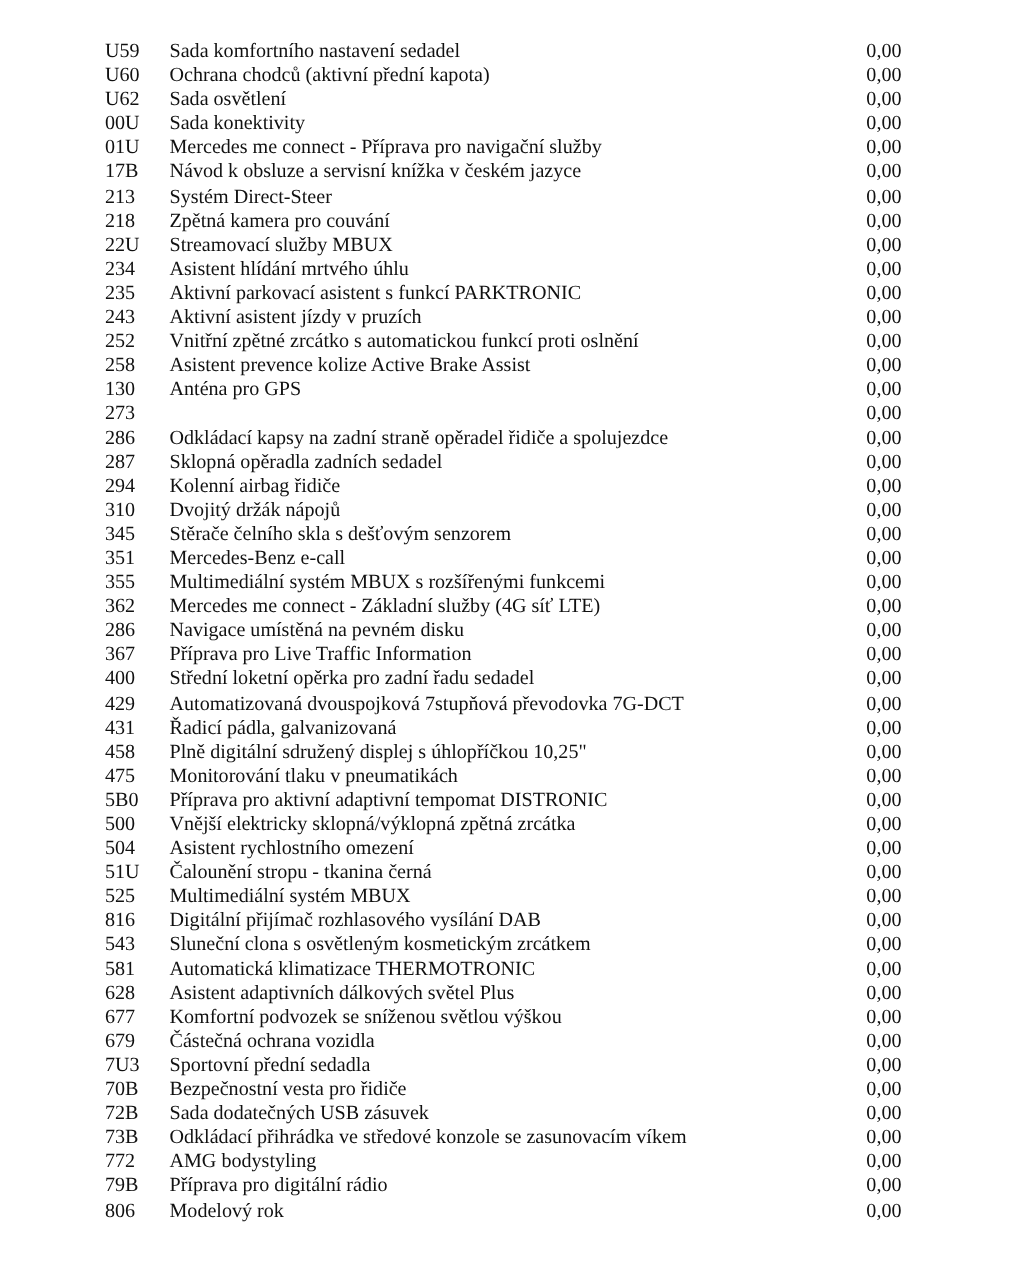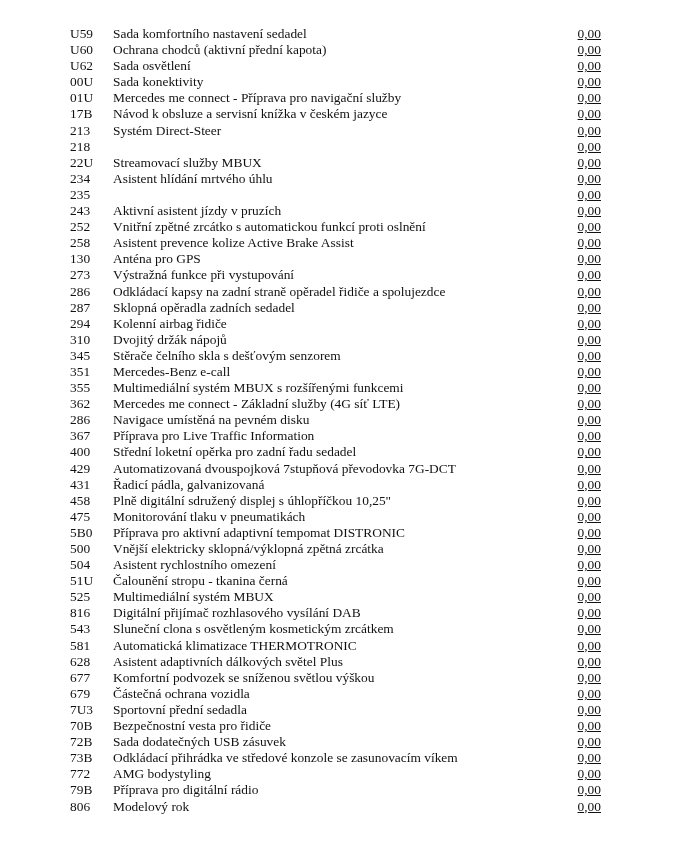--- a/index.html
+++ b/index.html
@@ -2,21 +2,21 @@
 <html><head>
 <meta charset="utf-8">
 <style>
   html, body { margin: 0; padding: 0; background: #ffffff; }
   body { width: 673px; height: 841px; position: relative; overflow: hidden;
          font-family: "Liberation Serif", "DejaVu Serif", serif; color: #111; }
   .doc { position: absolute; left: 0; top: 26px; width: 673px; }
   .row { position: relative; height: 16.1px; font-size: 13.4px; line-height: 16.1px; white-space: nowrap; }
   .code { position: absolute; left: 70px; }
   .desc { position: absolute; left: 113px; }
-  .val  { position: absolute; right: 72px; text-align: center; text-decoration: underline; }
+  .val  { position: absolute; right: 72px; text-align: center; }
 </style>
 </head>
 <body>
 
 <div class="doc" id="doc">
     <div class="row">
       <span class="code">U59</span>
       <span class="desc">Sada komfortního nastavení sedadel</span>
       <span class="val">0,00</span>
     </div>
@@ -45,34 +45,36 @@
       <span class="desc">Návod k obsluze a servisní knížka v českém jazyce</span>
       <span class="val">0,00</span>
     </div>
     <div class="row">
       <span class="code">213</span>
       <span class="desc">Systém Direct-Steer</span>
       <span class="val">0,00</span>
     </div>
     <div class="row">
       <span class="code">218</span>
+      <span class="desc">Zpětná kamera pro couvání</span>
       <span class="val">0,00</span>
     </div>
     <div class="row">
       <span class="code">22U</span>
       <span class="desc">Streamovací služby MBUX</span>
       <span class="val">0,00</span>
     </div>
     <div class="row">
       <span class="code">234</span>
       <span class="desc">Asistent hlídání mrtvého úhlu</span>
       <span class="val">0,00</span>
     </div>
     <div class="row">
       <span class="code">235</span>
+      <span class="desc">Aktivní parkovací asistent s funkcí PARKTRONIC</span>
       <span class="val">0,00</span>
     </div>
     <div class="row">
       <span class="code">243</span>
       <span class="desc">Aktivní asistent jízdy v pruzích</span>
       <span class="val">0,00</span>
     </div>
     <div class="row">
       <span class="code">252</span>
       <span class="desc">Vnitřní zpětné zrcátko s automatickou funkcí proti oslnění</span>
@@ -83,21 +85,20 @@
       <span class="desc">Asistent prevence kolize Active Brake Assist</span>
       <span class="val">0,00</span>
     </div>
     <div class="row">
       <span class="code">130</span>
       <span class="desc">Anténa pro GPS</span>
       <span class="val">0,00</span>
     </div>
     <div class="row">
       <span class="code">273</span>
-      <span class="desc">Výstražná funkce při vystupování</span>
       <span class="val">0,00</span>
     </div>
     <div class="row">
       <span class="code">286</span>
       <span class="desc">Odkládací kapsy na zadní straně opěradel řidiče a spolujezdce</span>
       <span class="val">0,00</span>
     </div>
     <div class="row">
       <span class="code">287</span>
       <span class="desc">Sklopná opěradla zadních sedadel</span>

